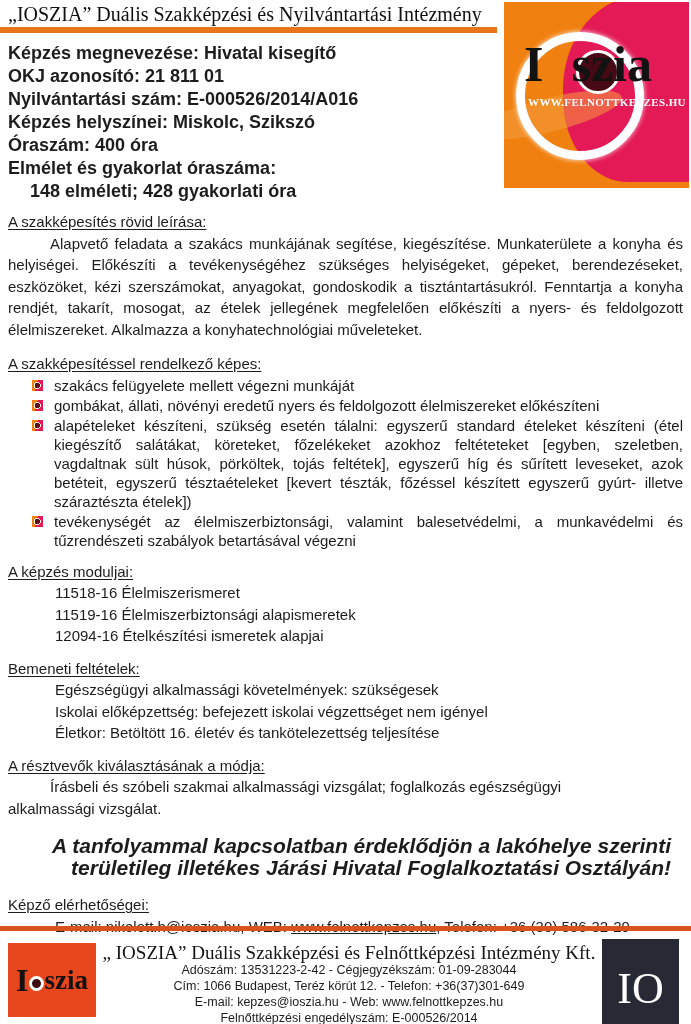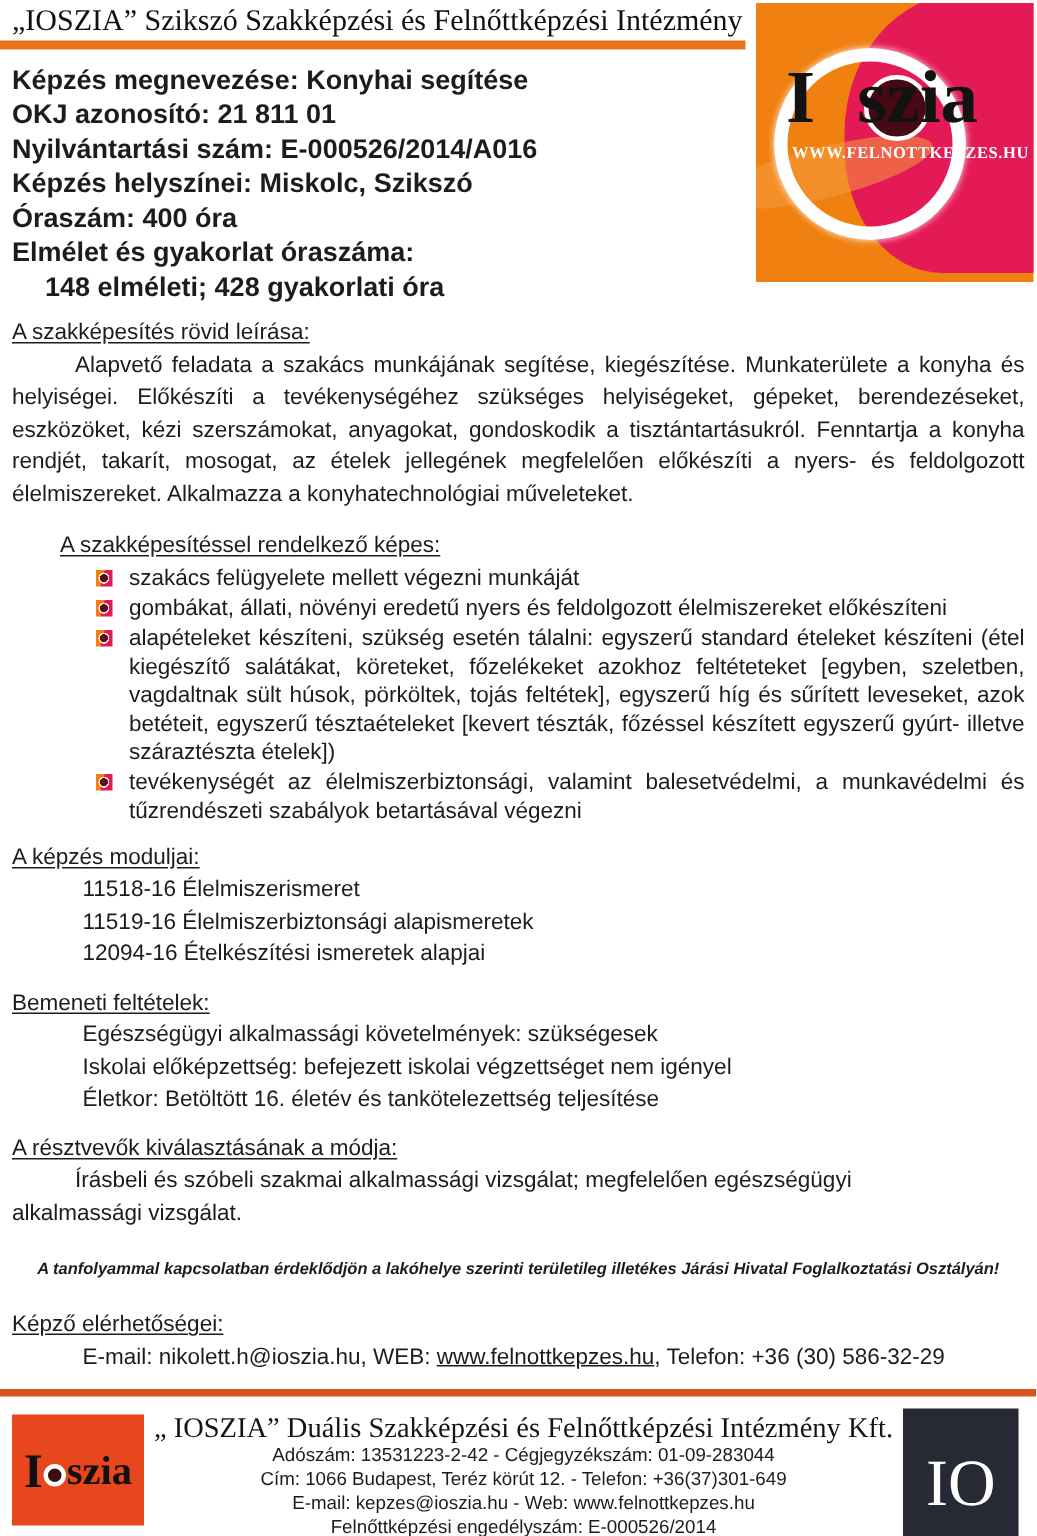--- a/index.html
+++ b/index.html
@@ -38,21 +38,21 @@
     background:
       radial-gradient(circle at 48% 50%, #5c0d18 0 33%, rgba(255,255,255,.9) 35% 45%, rgba(255,255,255,0) 47%),
       linear-gradient(105deg, #f0800f 42%, #e41a56 42%);
   }
   .bullet-text { flex:1; text-align:justify; }
 
   .ind-line { padding-left:47px; line-height:21.5px; }
 
   .sel-body { text-indent:42px; line-height:21.5px; padding-right:44px; }
 
-  .notice { margin:16px 8px 0; font-weight:bold; font-style:italic; text-align:center; font-size:11px; line-height:22px; padding:0 4px; }
+  .notice { margin:16px 8px 0; font-weight:bold; font-style:italic; text-align:right; font-size:21px; line-height:22px; padding:0 4px; }
 
   .contact-line { margin-left:47px; line-height:21.5px; }
   .contact-link { color:#1c1c1c; text-decoration:underline; cursor:pointer; }
 
   
   .footer { position:absolute; left:0; right:0; bottom:0; height:98px; }
   .footer-rule { height:5px; background:#d9531e; }
   .footer-row { display:flex; align-items:flex-start; padding:12px 12px 0 8px; }
   .footer-logo { width:88px; height:74px; background:#e8461c; display:flex; align-items:center; justify-content:center; font-family:"Liberation Serif", serif; font-weight:bold; color:#111; flex:0 0 88px; }
   .footer-logo .fl-i { font-size:32px; }
@@ -62,55 +62,55 @@
   .footer-company { font-family:"Liberation Serif", serif; font-size:19px; color:#141414; line-height:19px; }
   .footer-line { font-size:12.5px; line-height:16px; color:#1c1c1c; }
   .io-badge { width:77px; height:99px; background:#272935; color:#fff; display:flex; align-items:center; justify-content:center; font-family:"Liberation Serif", serif; font-size:44px; flex:0 0 77px; margin-top:-4px; }
 </style>
 </head>
 <body>
 
 <div class="page">
 
   <div class="header">
-    <div class="header-title">„IOSZIA” Szikszó Szakképzési és Felnőttképzési Intézmény</div>
+    <div class="header-title">„IOSZIA” Duális Szakképzési és Nyilvántartási Intézmény</div>
     <div class="header-rule"></div>
   </div>
 
   <div class="logo">
     <div class="logo-pink"></div>
     <div class="logo-band"></div>
     <div class="logo-ring"></div>
     <div class="logo-dot"></div>
     <div class="logo-text">
       <span>I</span>
         <span class="gap"></span>
         <span>szia</span>
     </div>
     <div class="logo-site">WWW.FELNOTTKEPZES.HU</div>
   </div>
 
   <div class="course">
-    <div>Képzés megnevezése: Konyhai segítése</div>
+    <div>Képzés megnevezése: Hivatal kisegítő</div>
     <div>OKJ azonosító: 21 811 01</div>
     <div>Nyilvántartási szám: E-000526/2014/A016</div>
     <div>Képzés helyszínei: Miskolc, Szikszó</div>
     <div>Óraszám: 400 óra</div>
     <div>Elmélet és gyakorlat óraszáma:</div>
     <div>148 elméleti; 428 gyakorlati óra</div>
   </div>
 
   <div class="content">
 
     <div class="sec sec-desc">
       <div class="sec-heading">A szakképesítés rövid leírása:</div>
       <p class="para">Alapvető feladata a szakács munkájának segítése, kiegészítése. Munkaterülete a konyha és helyiségei. Előkészíti a tevékenységéhez szükséges helyiségeket, gépeket, berendezéseket, eszközöket, kézi szerszámokat, anyagokat, gondoskodik a tisztántartásukról. Fenntartja a konyha rendjét, takarít, mosogat, az ételek jellegének megfelelően előkészíti a nyers- és feldolgozott élelmiszereket. Alkalmazza a konyhatechnológiai műveleteket.</p>
     </div>
 
-    <div class="sec" style="margin-top:13px;margin-left:32px;">
+    <div class="sec" style="margin-top:13px;">
       <div class="sec-heading">A szakképesítéssel rendelkező képes:</div>
       <div class="bullet-row">
         <span class="bullet-icon"></span>
         <span class="bullet-text">szakács felügyelete mellett végezni munkáját</span>
       </div>
       <div class="bullet-row">
         <span class="bullet-icon"></span>
         <span class="bullet-text">gombákat, állati, növényi eredetű nyers és feldolgozott élelmiszereket előkészíteni</span>
       </div>
       <div class="bullet-row">
@@ -132,21 +132,21 @@
 
     <div class="sec">
       <div class="sec-heading">Bemeneti feltételek:</div>
       <div class="ind-line">Egészségügyi alkalmassági követelmények: szükségesek</div>
       <div class="ind-line">Iskolai előképzettség: befejezett iskolai végzettséget nem igényel</div>
       <div class="ind-line">Életkor: Betöltött 16. életév és tankötelezettség teljesítése</div>
     </div>
 
     <div class="sec">
       <div class="sec-heading">A résztvevők kiválasztásának a módja:</div>
-      <p class="sel-body">Írásbeli és szóbeli szakmai alkalmassági vizsgálat; megfelelően egészségügyi alkalmassági vizsgálat.</p>
+      <p class="sel-body">Írásbeli és szóbeli szakmai alkalmassági vizsgálat; foglalkozás egészségügyi alkalmassági vizsgálat.</p>
     </div>
 
     <p class="notice">A tanfolyammal kapcsolatban érdeklődjön a lakóhelye szerinti területileg illetékes Járási Hivatal Foglalkoztatási Osztályán!</p>
 
     <div class="sec" style="margin-top:15px;">
       <div class="sec-heading">Képző elérhetőségei:</div>
       <div class="contact-line">
         <span>E-mail: nikolett.h@ioszia.hu, WEB: </span><span class="contact-link">www.felnottkepzes.hu</span><span>, Telefon: +36 (30) 586-32-29</span>
       </div>
     </div>

